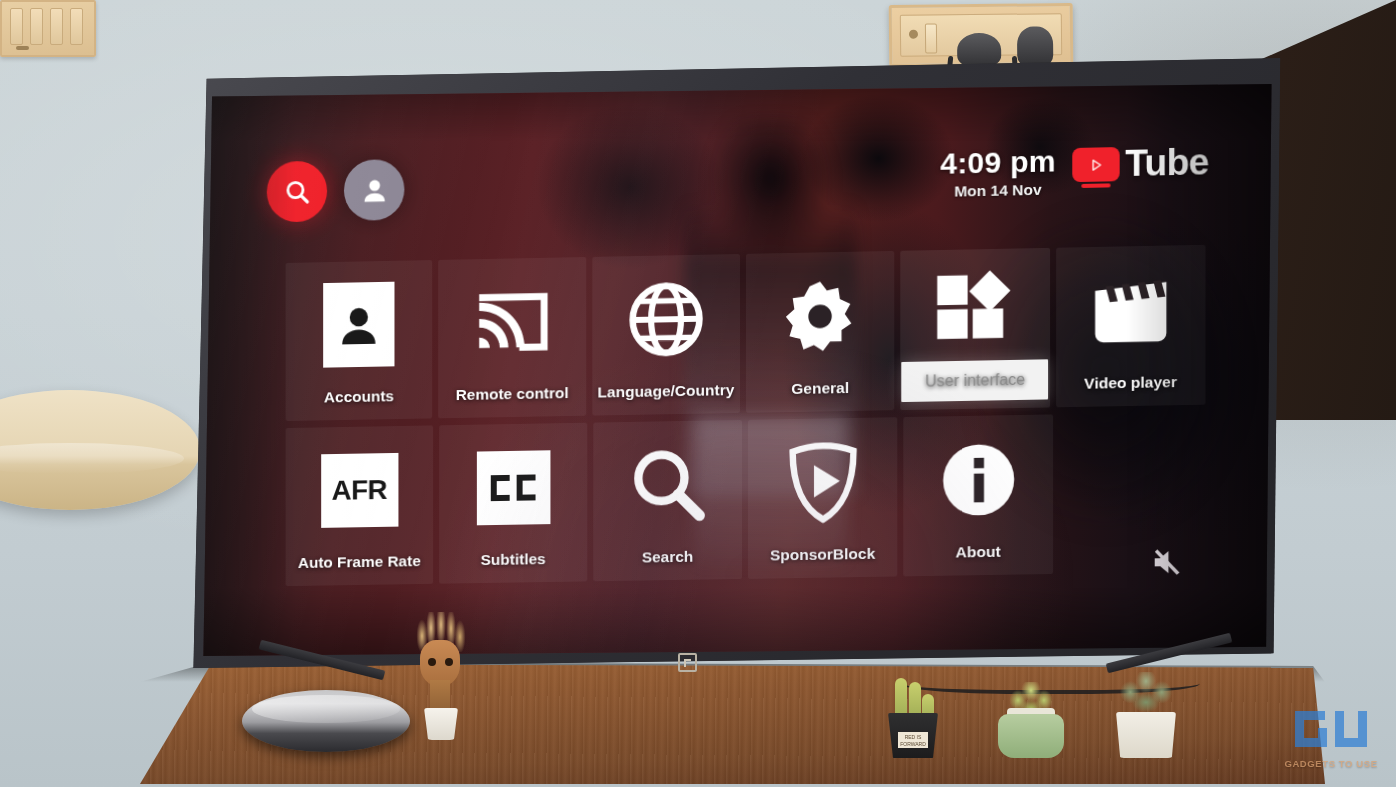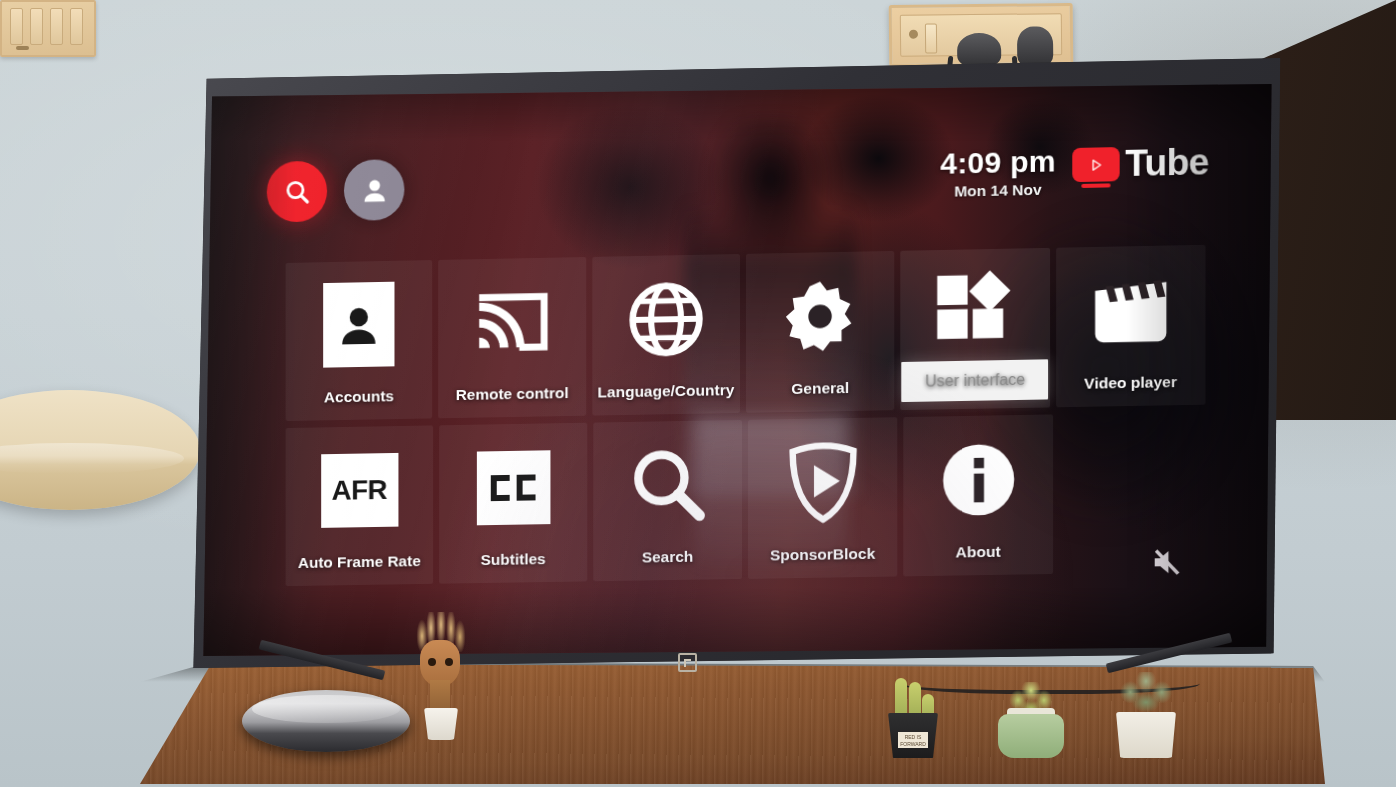--- a/index.html
+++ b/index.html
@@ -724,14 +724,26 @@
     <div class="leaves"></div>
     <div class="rim"></div>
     <div class="pot-b"></div>
   </div>
 
   <div class="succ-white">
     <div class="leaves"></div>
     <div class="pot-b"></div>
   </div>
 
+  <div class="watermark">
+    <div class="wm-logo">
+      <i></i>
+        <i></i>
+        <i></i>
+        <i></i>
+        <b></b>
+        <b></b>
+        <b></b>
+    </div>
+    <div class="wm-text">GADGETS TO USE</div>
+  </div>
 
 </div>
 
 </body></html>

